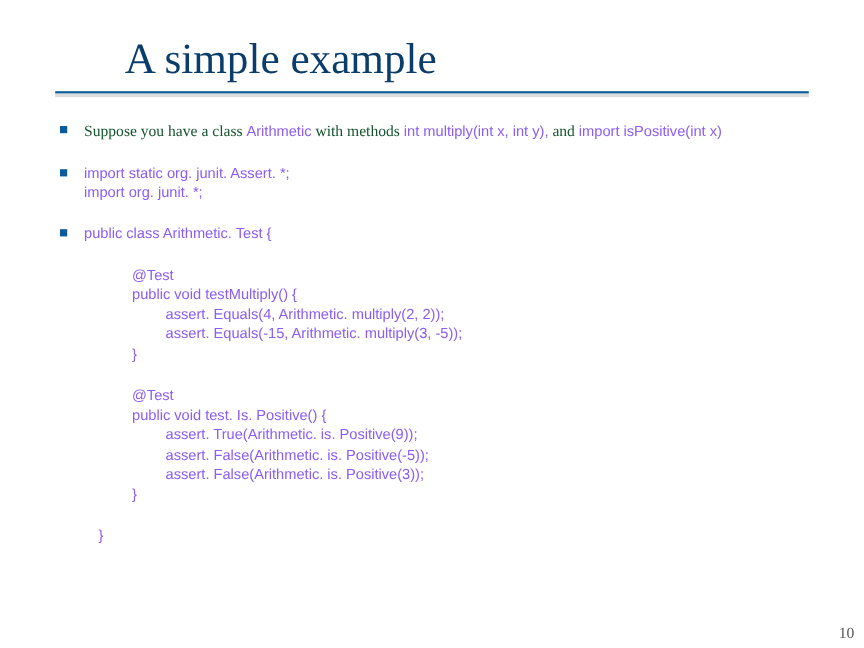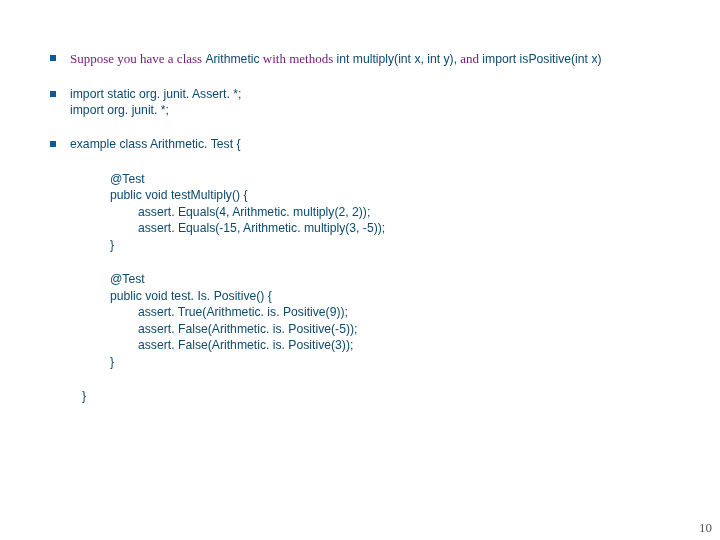--- a/index.html
+++ b/index.html
@@ -7,46 +7,53 @@
   .slide { width: 720px; height: 540px; position: relative; padding: 28px 46px 0 46px; }
   .title-wrap { }
   .title { font-family: "Times New Roman", Times, serif; font-size: 36px; color: #0b3d6b; font-weight: 400; padding-left: 58px; }
   .rule { margin-top: 6px; height: 2px; }
   .rule .top { height: 1.5px; background: #0b5a99; }
   .rule .bot { height: 3px; background: #ddd; }
   .content { margin-top: 22px; font-size: 12.2px; line-height: 1.35; color: #222; }
   ul.top-bullets { list-style: none; padding-left: 0; }
   ul.top-bullets > li { position: relative; padding-left: 24px; margin-bottom: 18px; }
   ul.top-bullets > li::before { content: ""; position: absolute; left: 4px; top: 5px; width: 6px; height: 6px; background: #0b5a99; }
-  .code { font-family: Verdana, Geneva, sans-serif; font-size: 12.2px; color: #0c4a6e; }
-  .txt { font-family: "Times New Roman", Times, serif; font-size: 13px; color: #701a75; }
+  .code { font-family: Verdana, Geneva, sans-serif; font-size: 12.2px; color: #8b5cf6; }
+  .txt { font-family: "Times New Roman", Times, serif; font-size: 13px; color: #14532d; }
   .block { margin-left: 36px; margin-bottom: 18px; }
   .indent1 { padding-left: 28px; }
   .indent2 { padding-left: 56px; }
   .pagenum { position: absolute; right: 8px; bottom: 4px; font-family: "Times New Roman", Times, serif; font-size: 13px; color: #555; }
 </style>
 </head>
 <body>
 
 <div class="slide">
+  <div class="title-wrap">
+    <div class="title">A simple example</div>
+    <div class="rule">
+      <div class="top"></div>
+        <div class="bot"></div>
+    </div>
+  </div>
 
   <div class="content">
     <ul class="top-bullets">
 
       <li>
         <span class="txt">Suppose you have a class </span><span class="code">Arithmetic</span><span class="txt"> with methods </span><span class="code">int multiply(int x, int y),</span><span class="txt">  and </span><span class="code">import isPositive(int x)</span>
       </li>
 
       <li>
         <div class="code">import static org. junit. Assert. *;</div>
         <div class="code">import org. junit. *;</div>
       </li>
 
       <li>
-        <span class="code">example class Arithmetic. Test {</span>
+        <span class="code">public class Arithmetic. Test {</span>
       </li>
 
     </ul>
 
     <div class="block">
       <div class="code indent1">@Test</div>
       <div class="code indent1">public void testMultiply() {</div>
       <div class="code indent2">assert. Equals(4, Arithmetic. multiply(2, 2));</div>
       <div class="code indent2">assert. Equals(-15, Arithmetic. multiply(3, -5));</div>
       <div class="code indent1">}</div>

